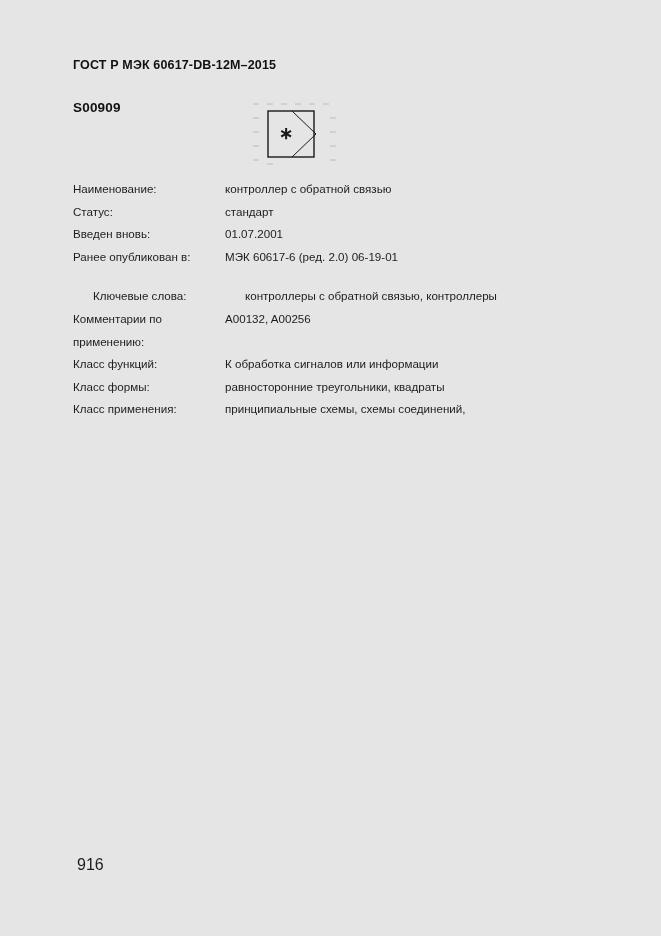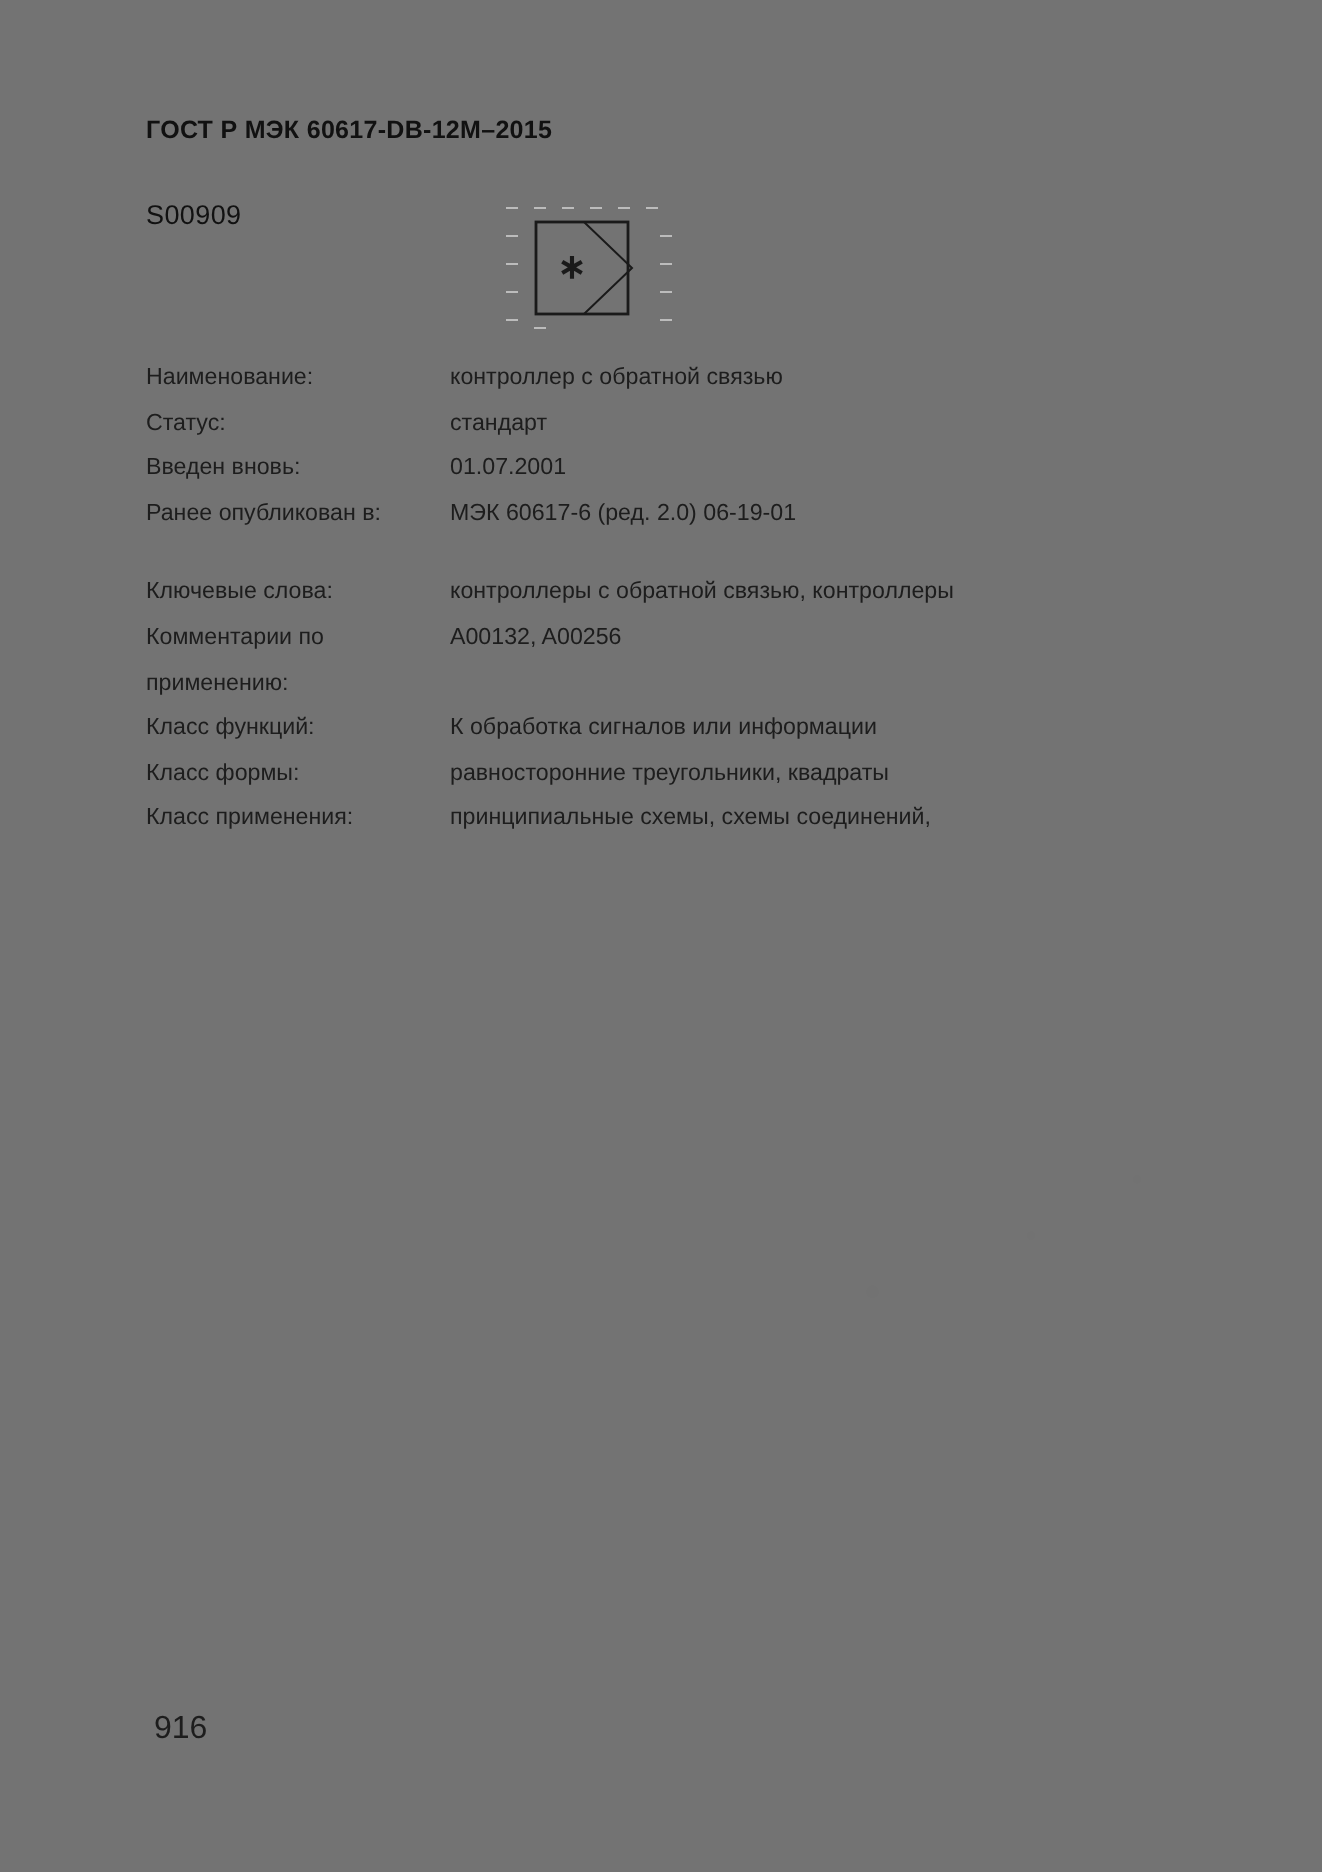--- a/index.html
+++ b/index.html
@@ -12,42 +12,42 @@
     height: 936px;
     position: relative;
     font-family: "Liberation Sans", sans-serif;
     color: #1a1a1a;
     overflow: hidden;
   }
 
   .page {
     position: absolute;
     inset: 0;
-    background: #737373;
+    background: #e5e5e5;
   }
 
   
   .doc-header {
     position: absolute;
     left: 73px;
     top: 58px;
     font-size: 12.5px;
     font-weight: bold;
     letter-spacing: 0.15px;
     white-space: nowrap;
     color: #111111;
   }
 
   
   .symbol-id {
     position: absolute;
     left: 73px;
     top: 100px;
     font-size: 13.5px;
-    font-weight: normal;
+    font-weight: bold;
     letter-spacing: 0.2px;
     color: #111111;
   }
 
   
   .symbol-figure {
     position: absolute;
     left: 250px;
     top: 100px;
     width: 88px;
@@ -75,20 +75,21 @@
     top: 178px;
     width: 520px;
   }
   .prop-row {
     display: flex;
     align-items: flex-start;
     min-height: 22.6px;
   }
   .prop-row.gap {
     margin-top: 17px;
+    margin-left: 20px;
   }
   .prop-label {
     width: 152px;
     flex: 0 0 152px;
     font-size: 11.6px;
     line-height: 22.6px;
     color: #1d1d1d;
     white-space: nowrap;
   }
   .prop-value {

